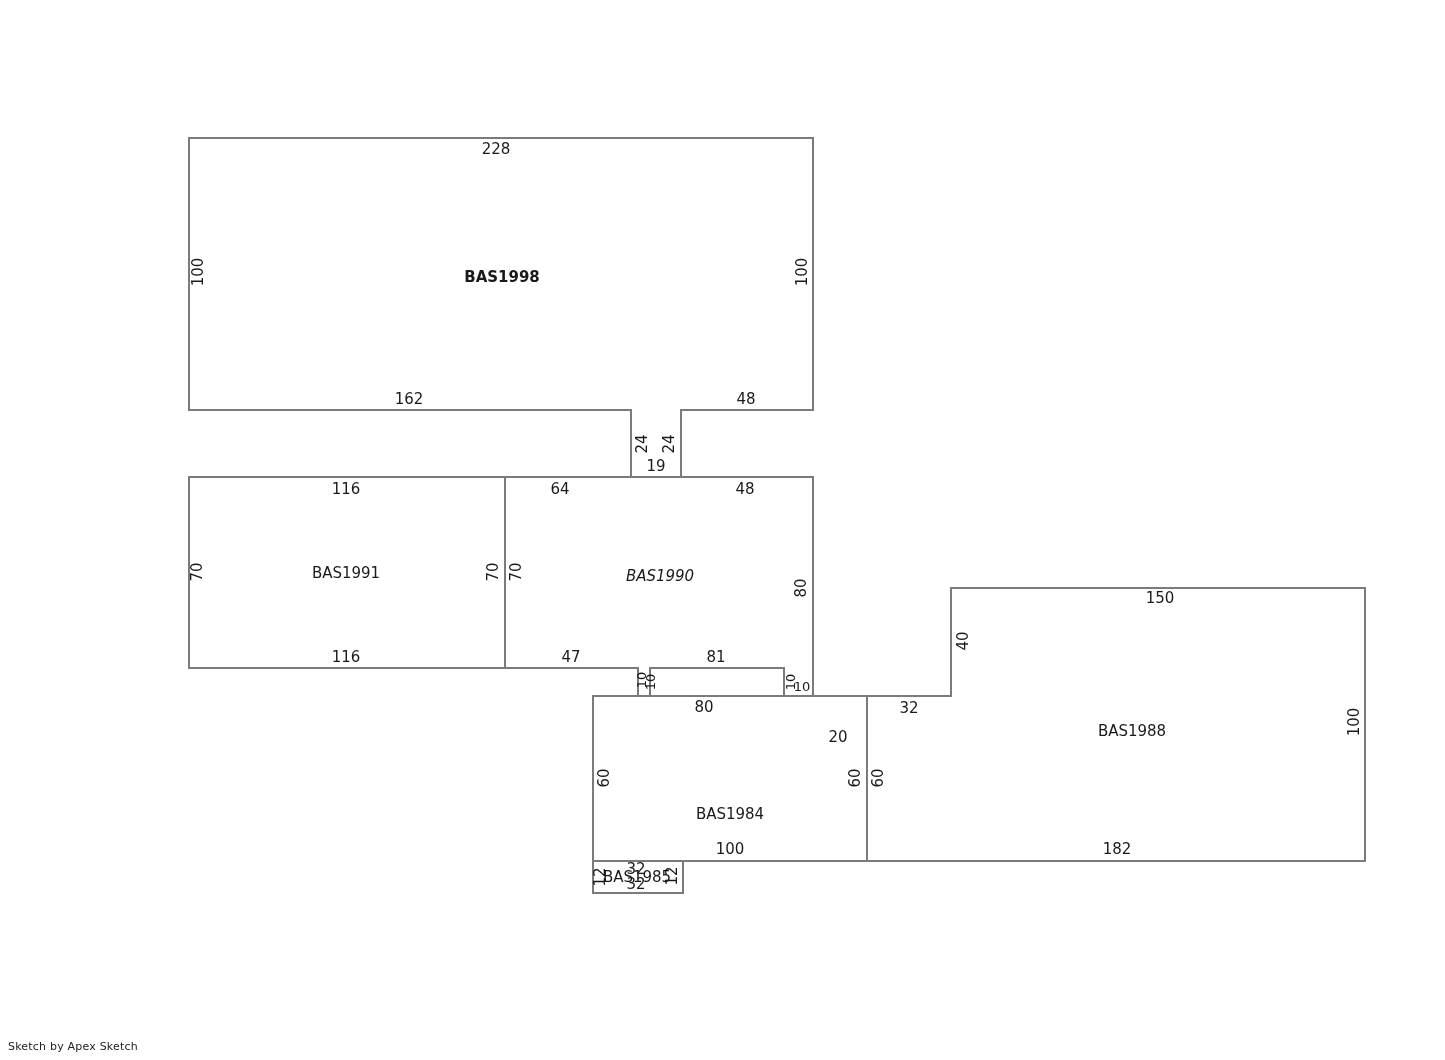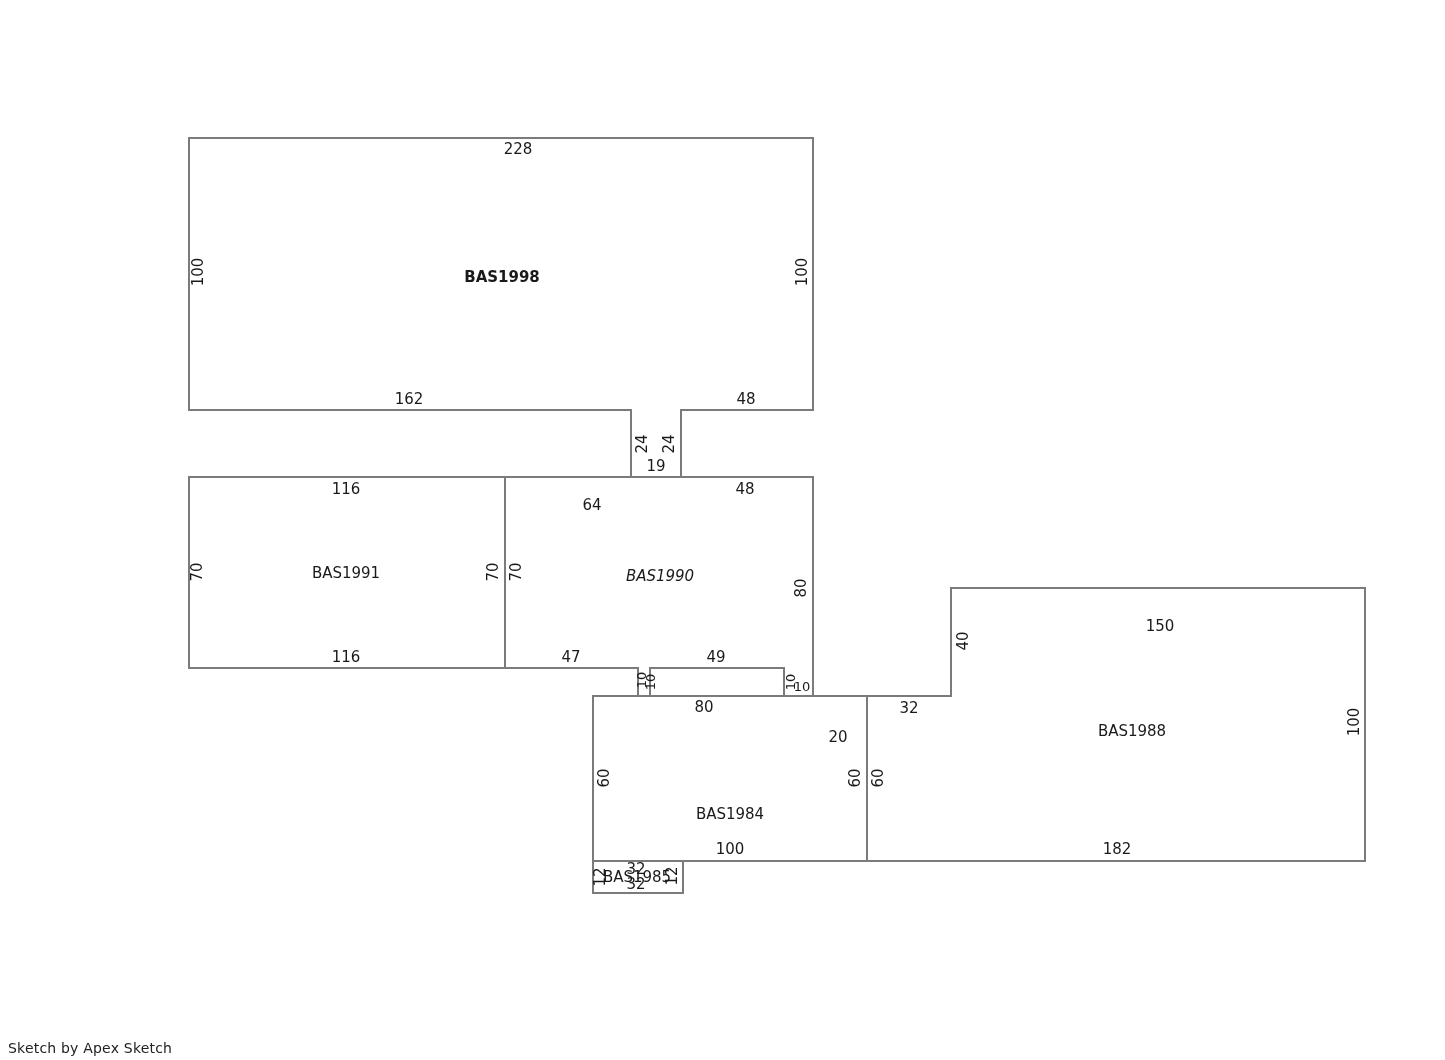--- a/index.html
+++ b/index.html
@@ -30,21 +30,21 @@
   .lbl.rot {
     transform: translate(-50%, -50%) rotate(-90deg);
   }
   .lbl.small {
     font-size: 13px;
   }
   .credit {
     position: absolute;
     left: 8px;
     top: 1040px;
-    font-size: 14px;
+    font-size: 11px;
     color: #222222;
     letter-spacing: 0.2px;
   }
 </style>
 </head>
 <body>
 
 <div class="canvas" style="--bg: #ffffff; --wall: #7b7b7b; --ink: #1a1a1a;">
   <div class="credit">Sketch by Apex Sketch</div>
 <div class="wall" style="left: 188px; top: 137px; width: 626px; height: 2px;"></div>
@@ -66,49 +66,49 @@
     <div class="wall" style="left: 592px; top: 695px; width: 360px; height: 2px;"></div>
     <div class="wall" style="left: 592px; top: 695px; width: 2px; height: 167px;"></div>
     <div class="wall" style="left: 866px; top: 695px; width: 2px; height: 167px;"></div>
     <div class="wall" style="left: 592px; top: 860px; width: 774px; height: 2px;"></div>
     <div class="wall" style="left: 592px; top: 860px; width: 2px; height: 34px;"></div>
     <div class="wall" style="left: 592px; top: 892px; width: 92px; height: 2px;"></div>
     <div class="wall" style="left: 682px; top: 860px; width: 2px; height: 34px;"></div>
     <div class="wall" style="left: 950px; top: 587px; width: 2px; height: 110px;"></div>
     <div class="wall" style="left: 950px; top: 587px; width: 416px; height: 2px;"></div>
     <div class="wall" style="left: 1364px; top: 587px; width: 2px; height: 275px;"></div>
-    <div class="lbl" style="left: 518px; top: 149px; text-align: center;">228</div>
+    <div class="lbl" style="left: 496px; top: 149px; text-align: center;">228</div>
     <div class="lbl rot" style="left: 198px; top: 272px;">100</div>
     <div class="lbl" style="left: 502px; top: 277px; font-weight: bold;">BAS1998</div>
     <div class="lbl rot" style="left: 802px; top: 272px;">100</div>
     <div class="lbl" style="left: 409px; top: 399px;">162</div>
     <div class="lbl" style="left: 746px; top: 399px;">48</div>
     <div class="lbl rot" style="left: 642px; top: 444px;">24</div>
     <div class="lbl rot" style="left: 669px; top: 444px;">24</div>
     <div class="lbl" style="left: 656px; top: 466px;">19</div>
     <div class="lbl" style="left: 346px; top: 489px;">116</div>
-    <div class="lbl" style="left: 592px; top: 489px; margin-top: 16px;">64</div>
+    <div class="lbl" style="left: 560px; top: 489px;">64</div>
     <div class="lbl" style="left: 745px; top: 489px;">48</div>
     <div class="lbl rot" style="left: 197px; top: 572px;">70</div>
     <div class="lbl" style="left: 346px; top: 573px; text-align: center;">BAS1991</div>
     <div class="lbl rot" style="left: 493px; top: 572px;">70</div>
     <div class="lbl rot" style="left: 516px; top: 572px;">70</div>
     <div class="lbl" style="left: 660px; top: 576px; font-style: italic;">BAS1990</div>
     <div class="lbl rot" style="left: 801px; top: 588px;">80</div>
     <div class="lbl" style="left: 346px; top: 657px;">116</div>
     <div class="lbl" style="left: 571px; top: 657px;">47</div>
-    <div class="lbl" style="left: 716px; top: 657px;">49</div>
+    <div class="lbl" style="left: 716px; top: 657px;">81</div>
     <div class="lbl rot small" style="left: 641px; top: 680px;">10</div>
     <div class="lbl rot small" style="left: 650px; top: 682px;">10</div>
     <div class="lbl rot small" style="left: 790px; top: 682px;">10</div>
     <div class="lbl small" style="left: 802px; top: 686px;">10</div>
     <div class="lbl" style="left: 704px; top: 707px;">80</div>
     <div class="lbl" style="left: 838px; top: 707px; margin-top: 30px;">20</div>
     <div class="lbl" style="left: 909px; top: 708px;">32</div>
-    <div class="lbl" style="left: 1160px; top: 598px; margin-top: 28px;">150</div>
+    <div class="lbl" style="left: 1160px; top: 598px;">150</div>
     <div class="lbl rot" style="left: 963px; top: 641px;">40</div>
     <div class="lbl rot" style="left: 604px; top: 778px;">60</div>
     <div class="lbl" style="left: 730px; top: 778px; margin-top: 36px;">BAS1984</div>
     <div class="lbl rot" style="left: 855px; top: 778px;">60</div>
     <div class="lbl rot" style="left: 878px; top: 778px;">60</div>
     <div class="lbl rot" style="left: 1354px; top: 722px;">100</div>
     <div class="lbl" style="left: 1132px; top: 731px;">BAS1988</div>
     <div class="lbl" style="left: 730px; top: 849px;">100</div>
     <div class="lbl" style="left: 1117px; top: 849px;">182</div>
     <div class="lbl" style="left: 636px; top: 869px;">32</div>

